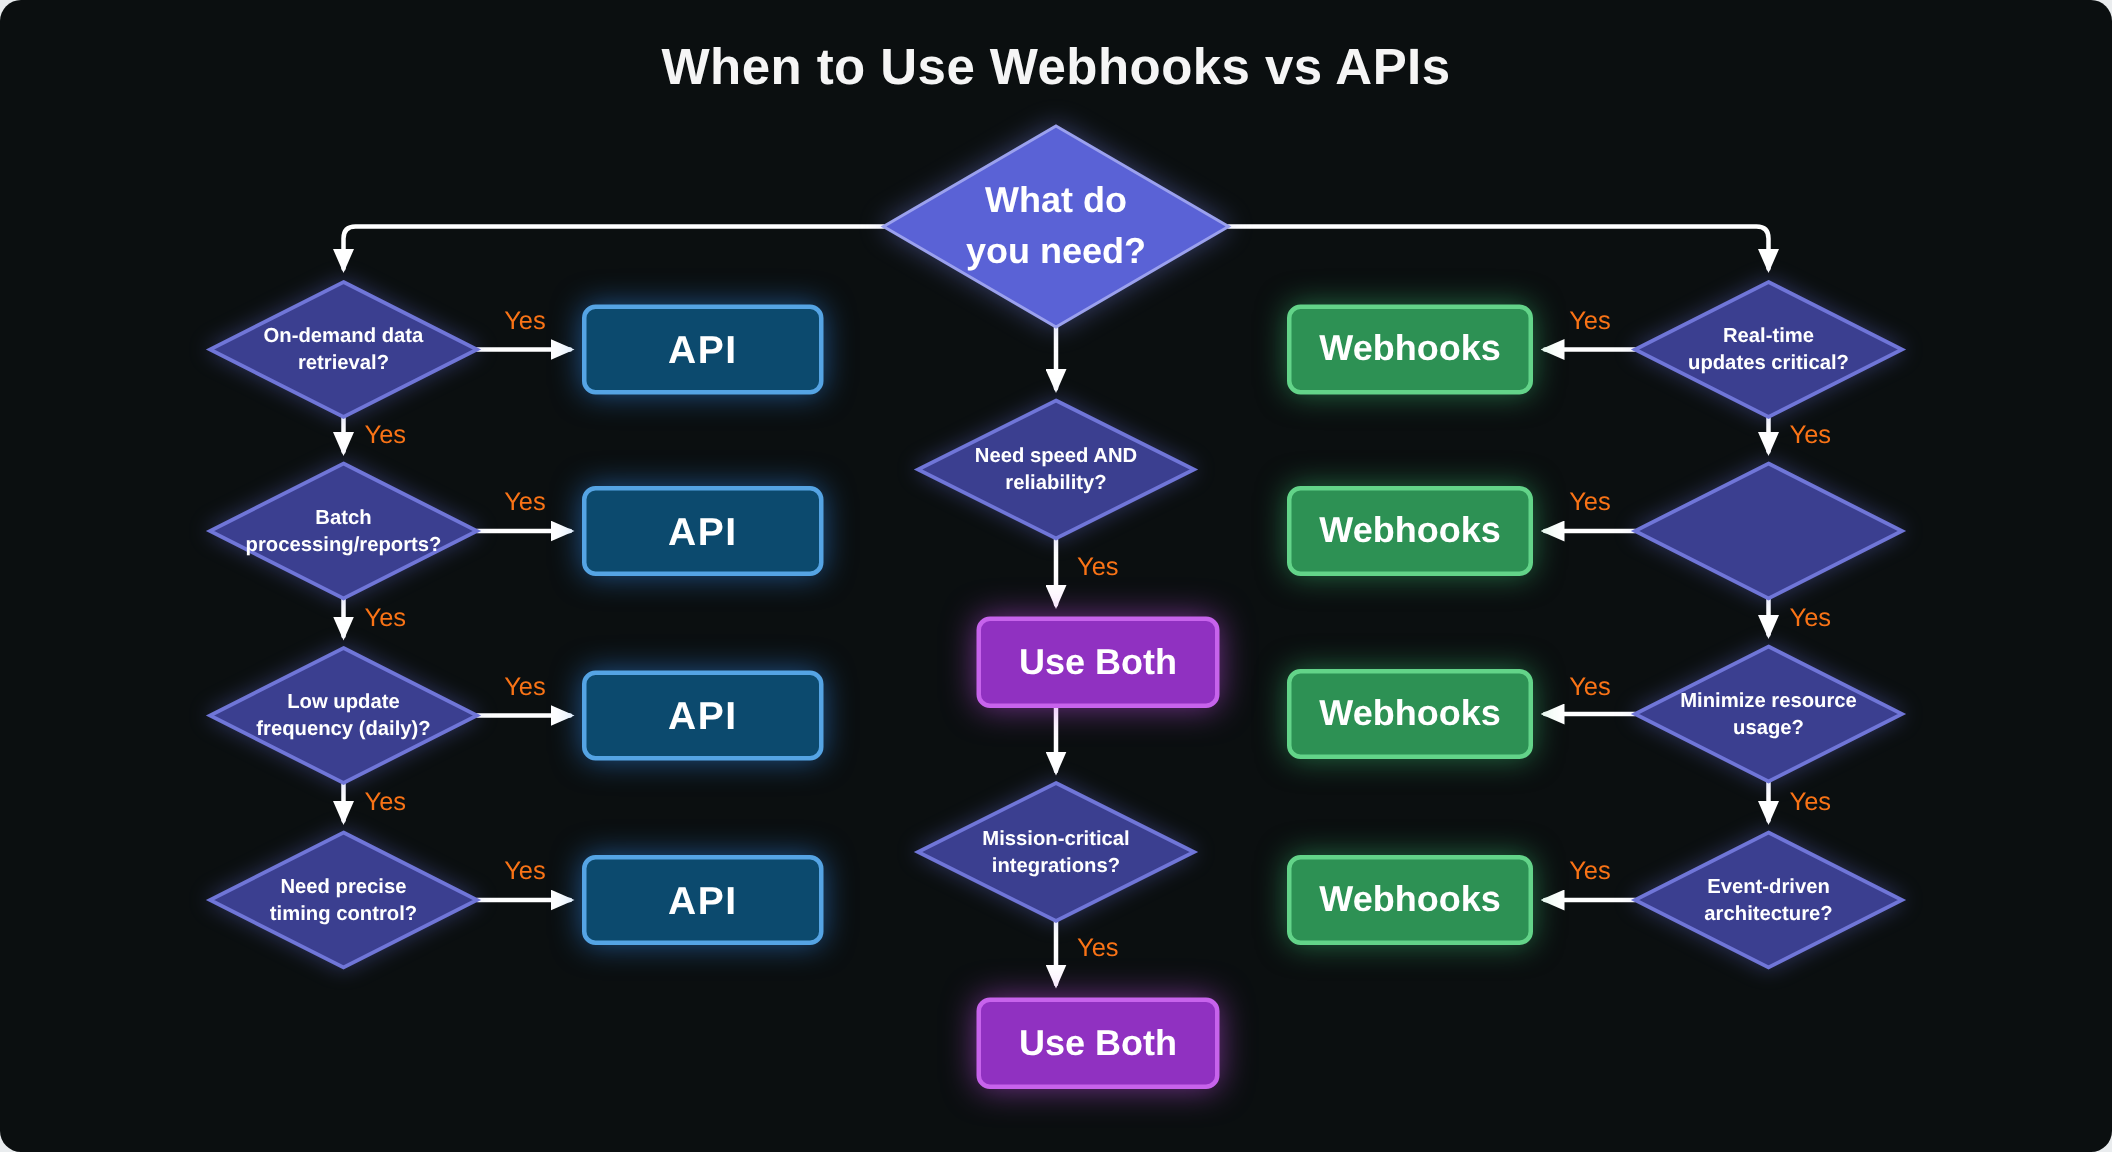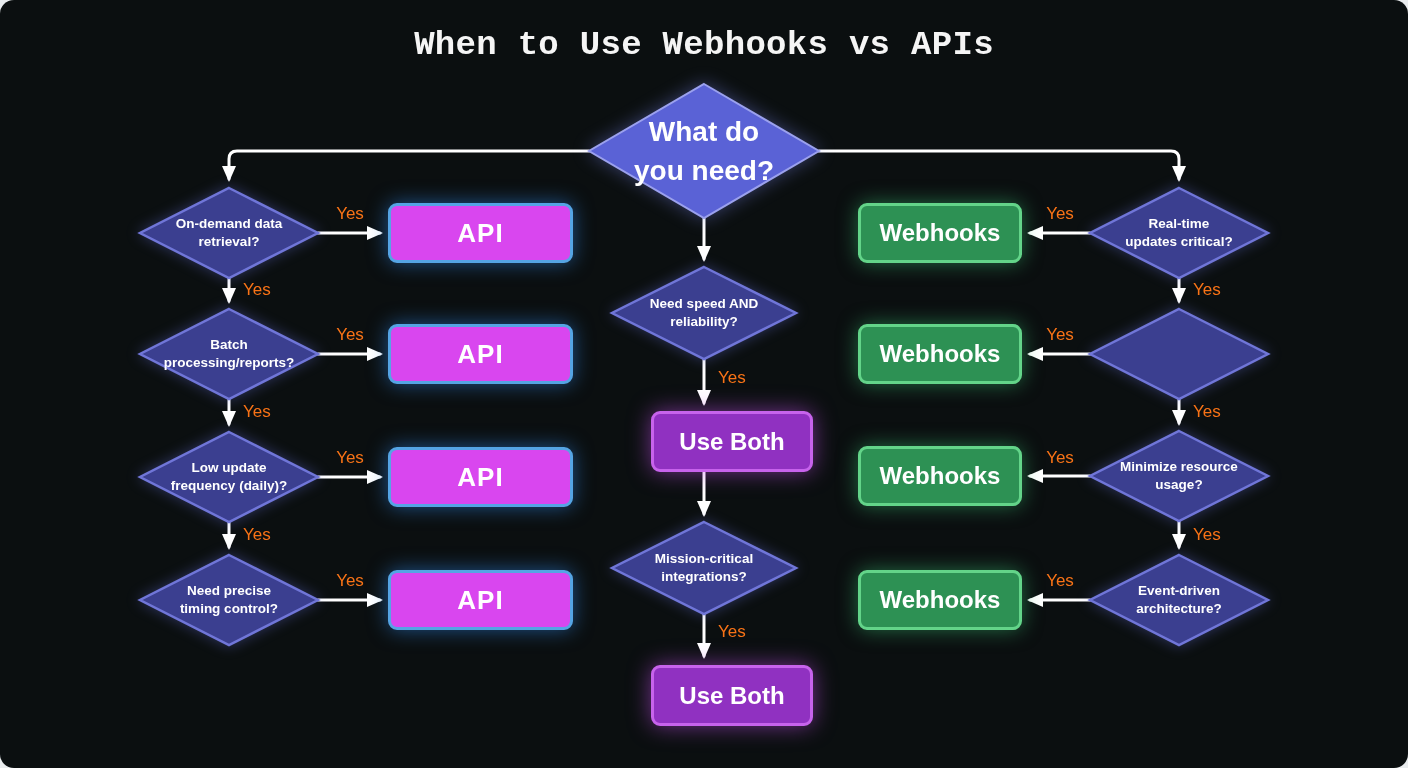--- a/index.html
+++ b/index.html
@@ -3,44 +3,44 @@
 <meta charset="utf-8">
 <style>
   html,body{margin:0;padding:0;background:#e9ecee;}
   .stage{
     position:relative;width:1408px;height:768px;margin:0 auto;
     background:#0b0f10;border-radius:14px;overflow:hidden;
     font-family:"Liberation Sans",sans-serif;
   }
   .title{
     position:absolute;top:26px;left:0;width:100%;text-align:center;
-    font-size:34px;font-weight:bold;color:#f5f5f5;letter-spacing:.3px;font-family:Liberation Mono, monospace;
+    font-size:34px;font-weight:bold;color:#f5f5f5;letter-spacing:.3px;
   }
   svg.wires{position:absolute;left:0;top:0;width:1408px;height:768px;}
   .wire{stroke:#ffffff;stroke-width:3;fill:none;stroke-linecap:round;}
   .diamond{
     fill:#3b3f90;stroke:#7076d8;stroke-width:2.5;
     filter:drop-shadow(0 0 7px rgba(105,115,225,.38));
   }
   .diamond.root{
     fill:#5a62d6;stroke:#9ba1ee;stroke-width:2;
     filter:drop-shadow(0 0 9px rgba(120,130,235,.42));
   }
   .dlabel{
     position:absolute;display:flex;align-items:center;justify-content:center;
     text-align:center;color:#ffffff;font-weight:bold;font-size:13.5px;
     line-height:1.32;white-space:pre-line;pointer-events:none;
   }
-  .dlabel.root{font-size:28px;line-height:1.4;text-align:center;}
+  .dlabel.root{font-size:24px;line-height:1.4;text-align:center;}
   .node{
     position:absolute;display:flex;align-items:center;justify-content:center;
     border-radius:9px;color:#ffffff;font-weight:bold;box-sizing:border-box;
   }
   .node.api{
-    left:388px;width:185px;height:60px;background:#d946ef;
+    left:388px;width:161px;height:60px;background:#0c4a6e;
     border:3px solid #55a4e4;box-shadow:0 0 20px rgba(50,140,240,.55);
     font-size:26px;letter-spacing:1px;
   }
   .node.webhooks{
     left:858px;width:164px;height:60px;background:#2d9154;
     border:3px solid #63d489;box-shadow:0 0 20px rgba(60,200,120,.5);
     font-size:24px;
   }
   .node.both{
     left:623px;width:162px;height:61px;background:#9031c1;

